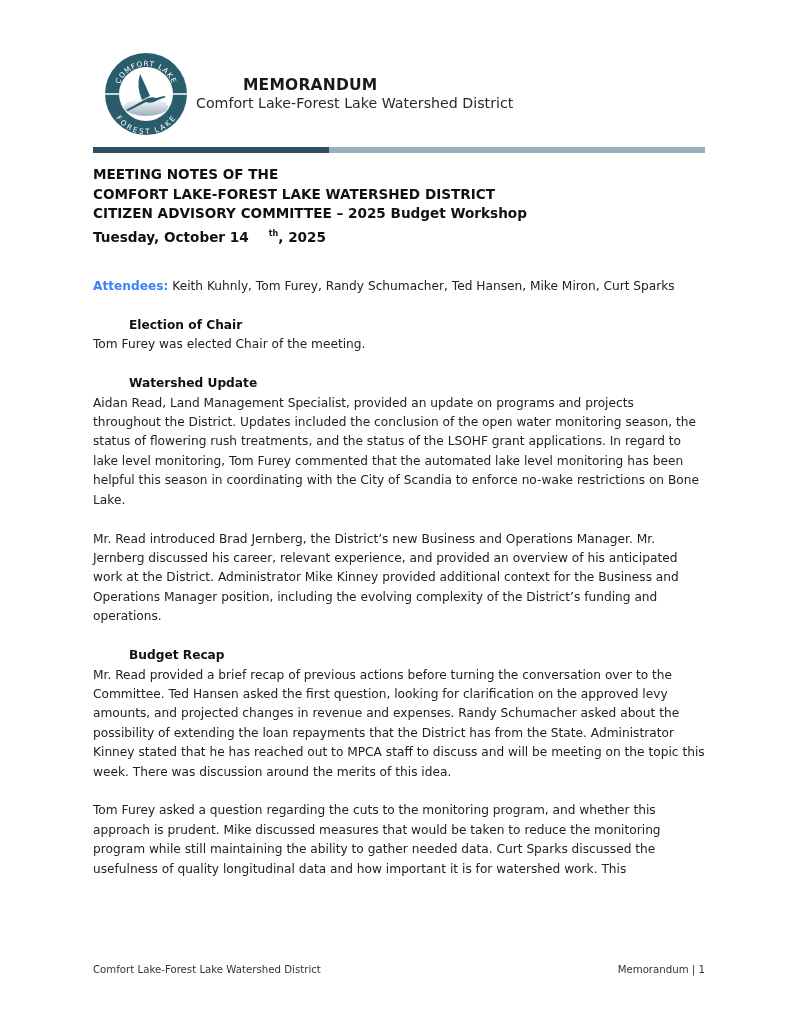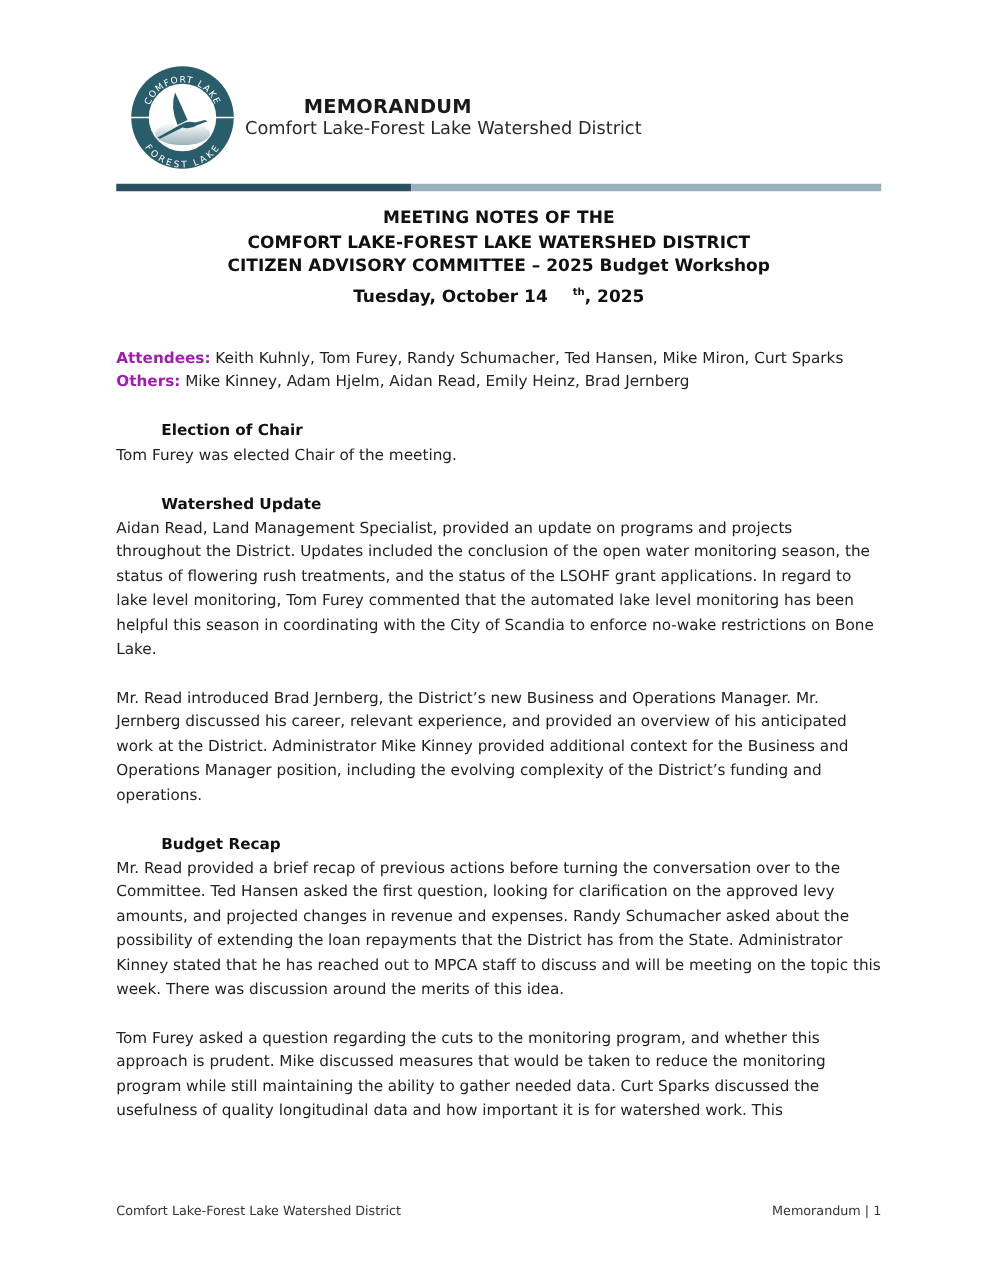--- a/index.html
+++ b/index.html
@@ -5,28 +5,28 @@
     html, body { margin: 0; padding: 0; background: #ffffff; }
     body { width: 791px; height: 1024px; position: relative; overflow: hidden;
            font-family: "DejaVu Sans", sans-serif; color: #1a1a1a; }
     .logo { position: absolute; left: 104px; top: 52px; width: 84px; height: 84px; }
     .brand-title { position: absolute; left: 196px; top: 76px; font-size: 15.5px; font-weight: bold;
                    color: #1a1a1a; letter-spacing: 0.2px; margin-left: 47px; }
     .brand-sub { position: absolute; left: 196px; top: 95px; font-size: 14.2px; color: #2a2a2a; }
     .divider { position: absolute; left: 93px; top: 147px; width: 612px; height: 6px; display: flex; }
     .divider .dark { width: 236px; background: #2c4f61; }
     .divider .light { flex: 1; background: #9bb0bd; }
-    .title-block { position: absolute; left: 93px; top: 165px; width: 612px; text-align: center;
+    .title-block { position: absolute; left: 93px; top: 165px; width: 612px; text-align: left;
                    font-weight: bold; font-size: 13.6px; line-height: 19.5px; color: #111; }
     .title-block sup { font-size: 8px; padding-left: 20px; }
     .content { position: absolute; left: 93px; top: 277px; width: 612px; font-size: 12.2px;
                line-height: 19.4px; color: #222; }
     .content p { margin: 0; }
     .content .gap { height: 19.5px; }
-    .content b { color: #a21caf; }
+    .content b { color: #3b82f6; }
     .section-head { font-weight: bold; color: #111; margin-left: 36px; }
     .footer { position: absolute; top: 964px; left: 93px; width: 612px; font-size: 10.2px; color: #333;
               display: flex; justify-content: space-between; }
   </style>
 </head>
 <body>
 
 <div class="logo">
   <svg width="84" height="84" viewBox="0 0 84 84">
     <defs>
@@ -62,21 +62,20 @@
 
 <div class="title-block">
   <div>MEETING NOTES OF THE</div>
   <div>COMFORT LAKE-FOREST LAKE WATERSHED DISTRICT</div>
   <div>CITIZEN ADVISORY COMMITTEE – 2025 Budget Workshop</div>
   <div><span>Tuesday, October 14</span><sup>th</sup><span>, 2025</span></div>
 </div>
 
 <div class="content">
   <p><b>Attendees:</b><span> Keith Kuhnly, Tom Furey, Randy Schumacher, Ted Hansen, Mike Miron, Curt Sparks</span></p>
-  <p><b>Others:</b><span> Mike Kinney, Adam Hjelm, Aidan Read, Emily Heinz, Brad Jernberg</span></p>
   <div class="gap"></div>
 
   <div>
     <div class="section-head">Election of Chair</div>
     <p>Tom Furey was elected Chair of the meeting.</p>
   </div>
   <div class="gap"></div>
 
   <div>
     <div class="section-head">Watershed Update</div>

